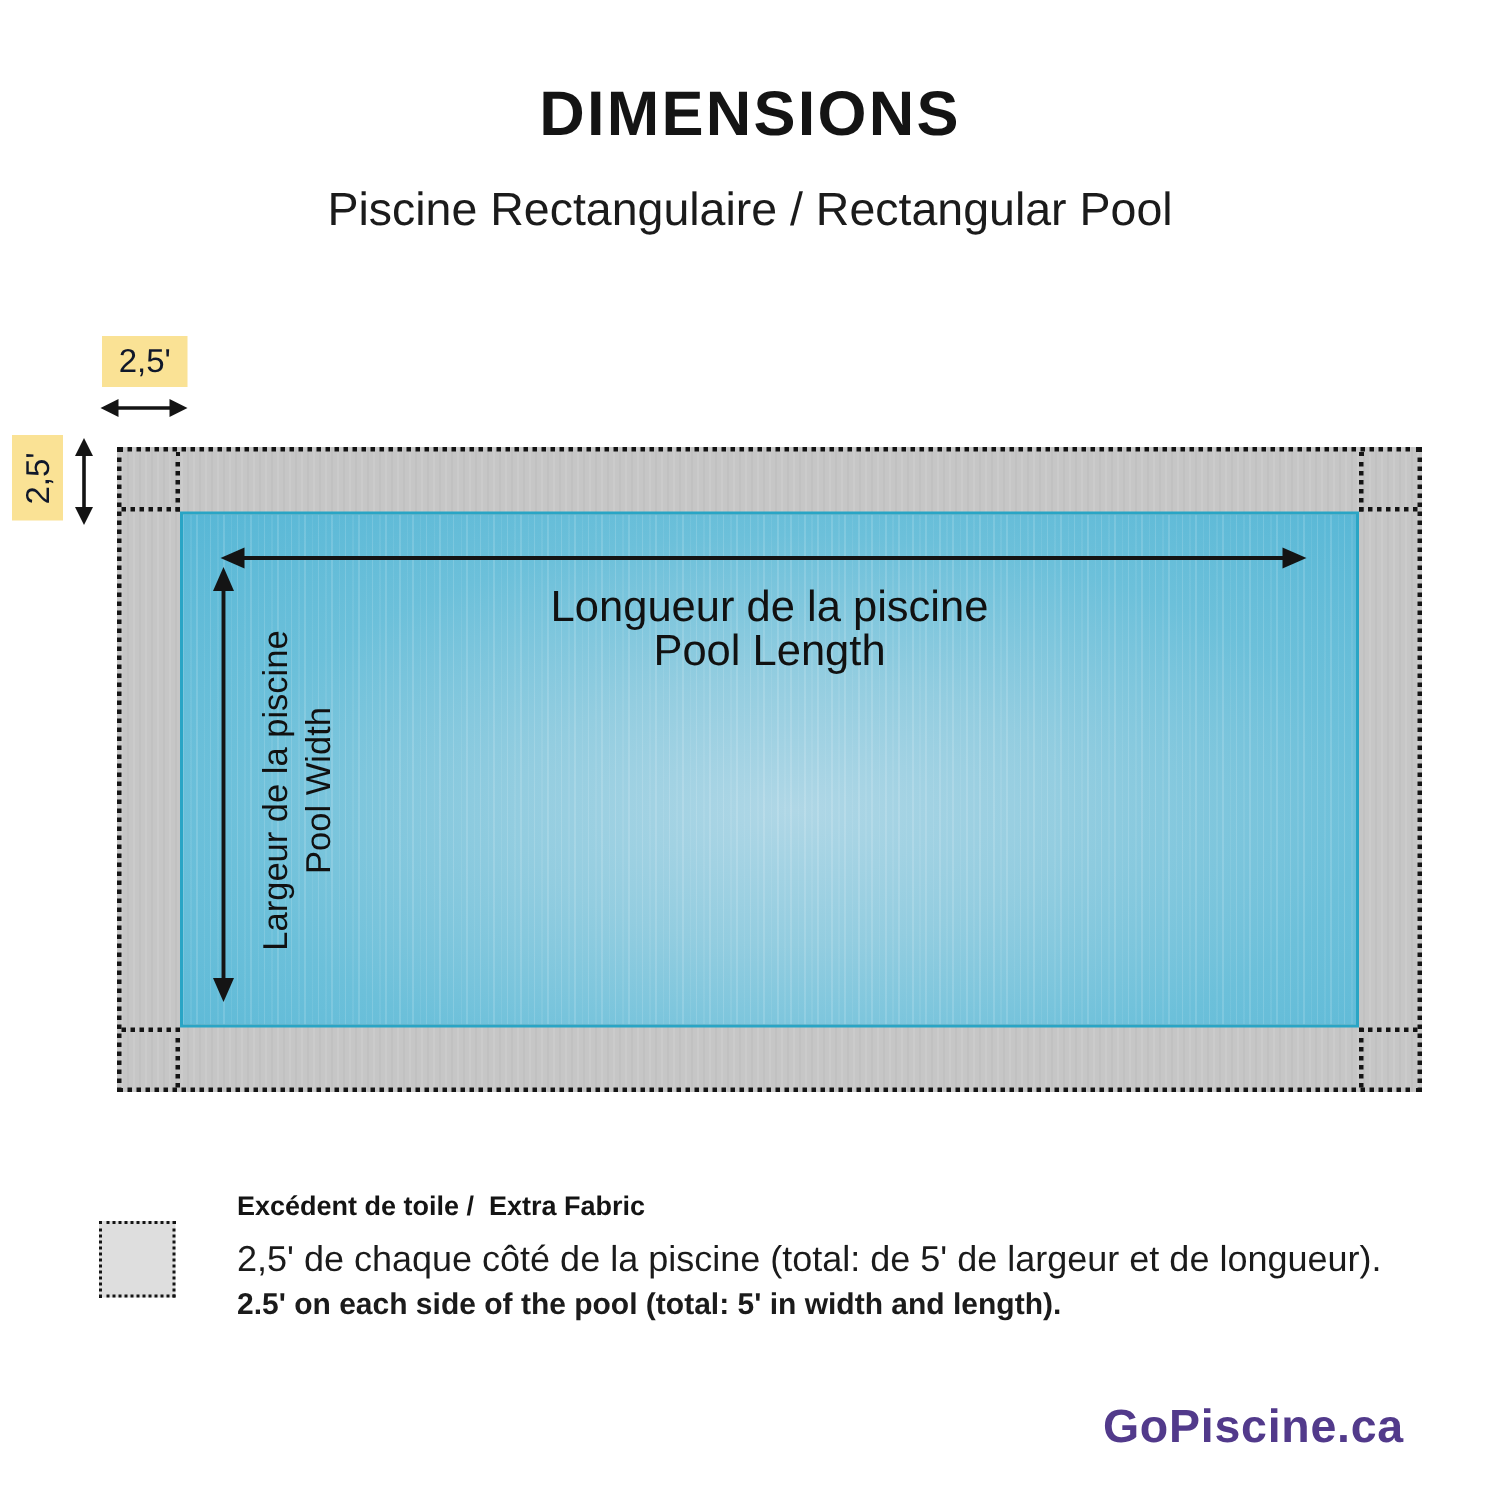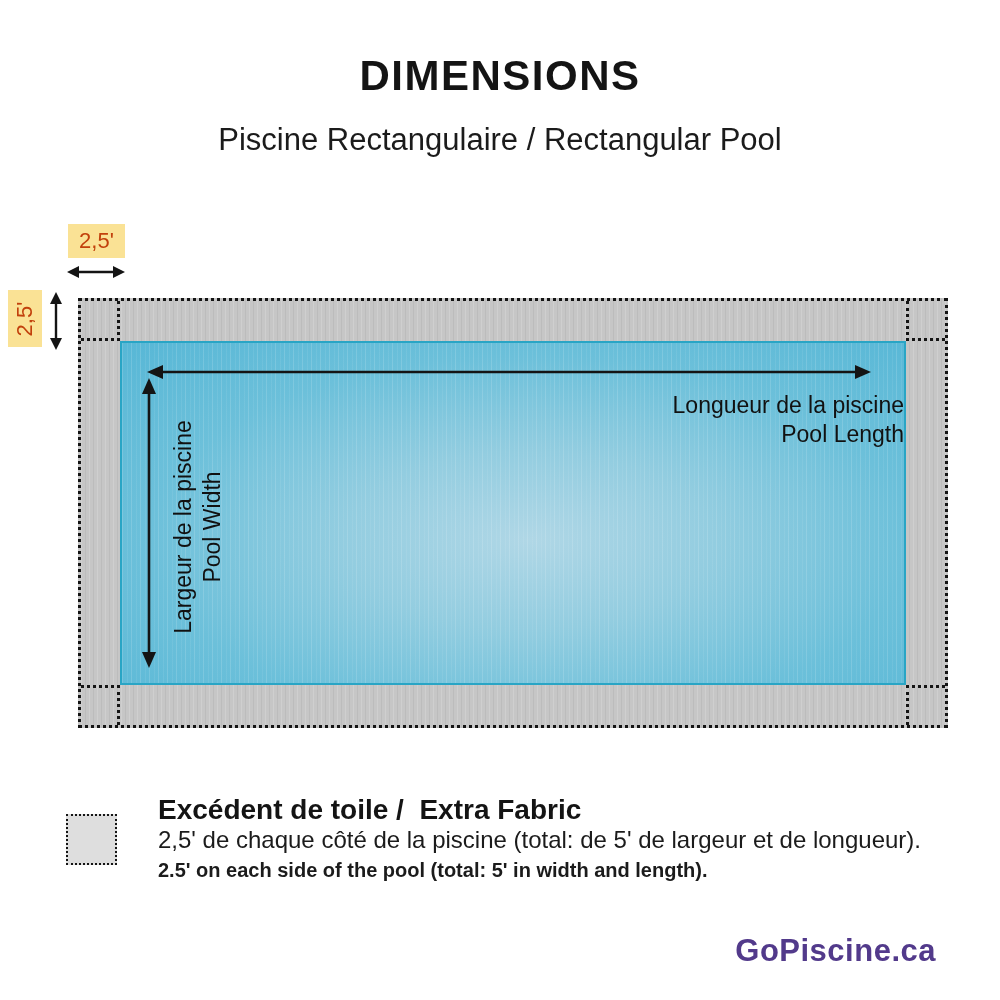--- a/index.html
+++ b/index.html
@@ -14,21 +14,21 @@
     position:absolute; top:52px; left:0; width:1000px; text-align:center;
     font-size:42px; font-weight:800; letter-spacing:1.5px; color:#141414;
   }
   .subtitle {
     position:absolute; top:122px; left:0; width:1000px; text-align:center;
     font-size:31px; font-weight:500; color:#1b1b1b;
   }
 
   
   .offset-label {
-    position:absolute; background:#fae295; color:#c2410c;
+    position:absolute; background:#fae295; color:#0f172a;
     display:flex; align-items:center; justify-content:center;
     font-size:22px; font-weight:500;
   }
   .offset-top { left:68px; top:224px; width:57px; height:34px; }
   .offset-left { left:8px; top:290px; width:34px; height:57px; }
   .offset-left .vtext { transform:rotate(-90deg); white-space:nowrap; }
 
   .arrow-svg { position:absolute; overflow:visible; }
   .arrow-top { left:67px; top:264px; }
   .arrow-left { left:48px; top:292px; }
@@ -58,38 +58,38 @@
     background-image:
       repeating-linear-gradient(90deg,
         rgba(255,255,255,0.14) 0 1px, rgba(255,255,255,0) 1px 5px,
         rgba(255,255,255,0.07) 5px 6px, rgba(255,255,255,0) 6px 9px),
       radial-gradient(ellipse at 52% 58%,
         #b0d7e6 0%, #93cde0 32%, #6cc0da 66%, #57b7d6 100%);
   }
 
   .pool-length-text {
     position:absolute; left:0; top:48px; width:100%;
-    text-align:right; font-size:23px; line-height:29px; font-weight:500; color:#111;
+    text-align:center; font-size:29px; line-height:29px; font-weight:500; color:#111;
   }
   .pool-width-text {
     position:absolute; left:76px; top:54%; transform:translate(-50%,-50%) rotate(-90deg);
     white-space:nowrap; text-align:center;
     font-size:23px; line-height:29px; font-weight:500; color:#111;
   }
   .arrow-length { left:25px; top:20px; }
   .arrow-width { left:18px; top:35px; }
 
   
   .legend-swatch {
     position:absolute; left:66px; top:814px; width:51px; height:51px;
     background:#dedede; border:2.5px dotted #141414;
   }
   .legend-title {
     position:absolute; left:158px; top:794px;
-    font-size:28px; font-weight:800; color:#141414; white-space:pre;
+    font-size:18px; font-weight:800; color:#141414; white-space:pre;
   }
   .legend-line-fr {
     position:absolute; left:158px; top:826px;
     font-size:24px; font-weight:400; color:#1b1b1b;
   }
   .legend-line-en {
     position:absolute; left:158px; top:859px;
     font-size:20px; font-weight:700; color:#1b1b1b;
   }
 

